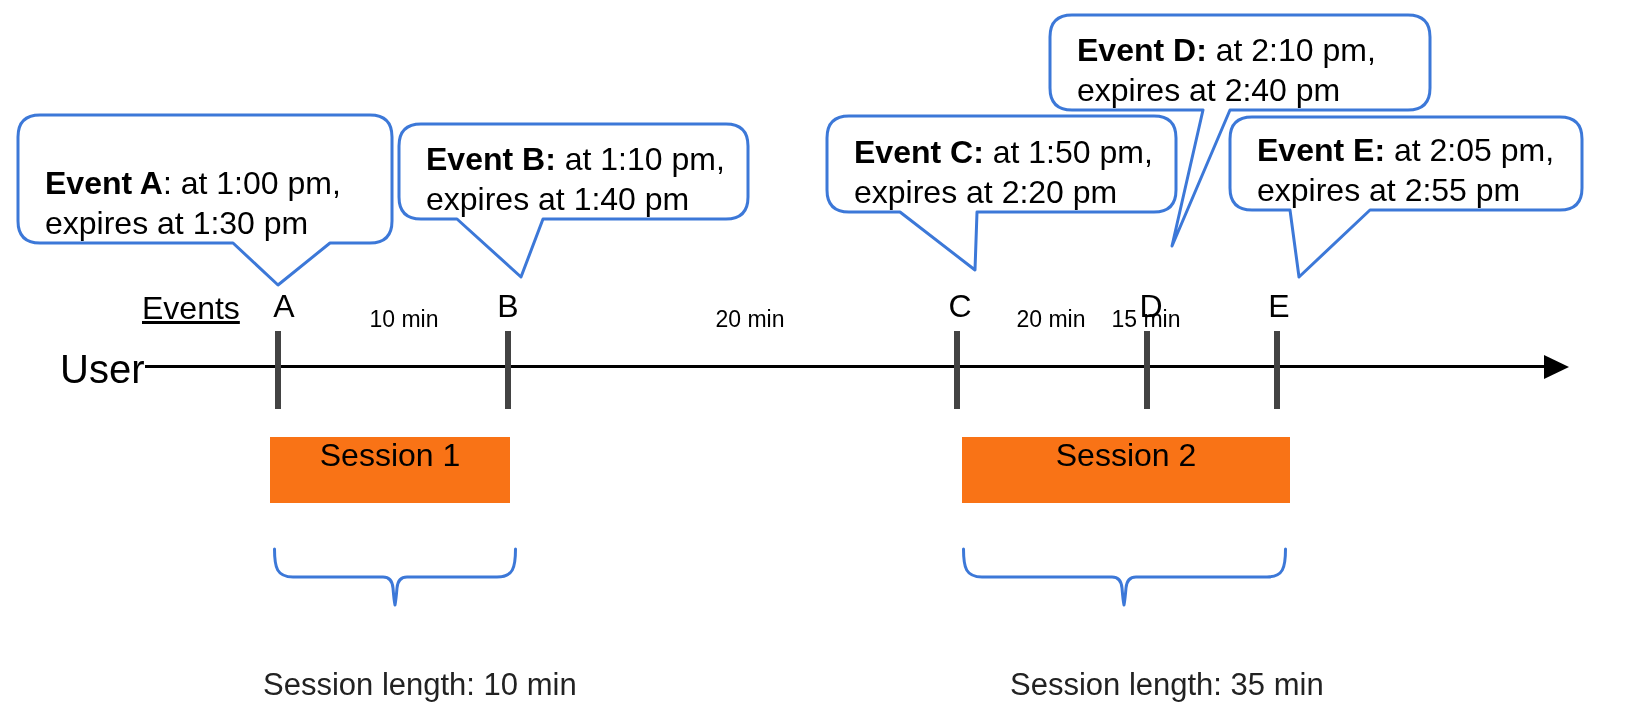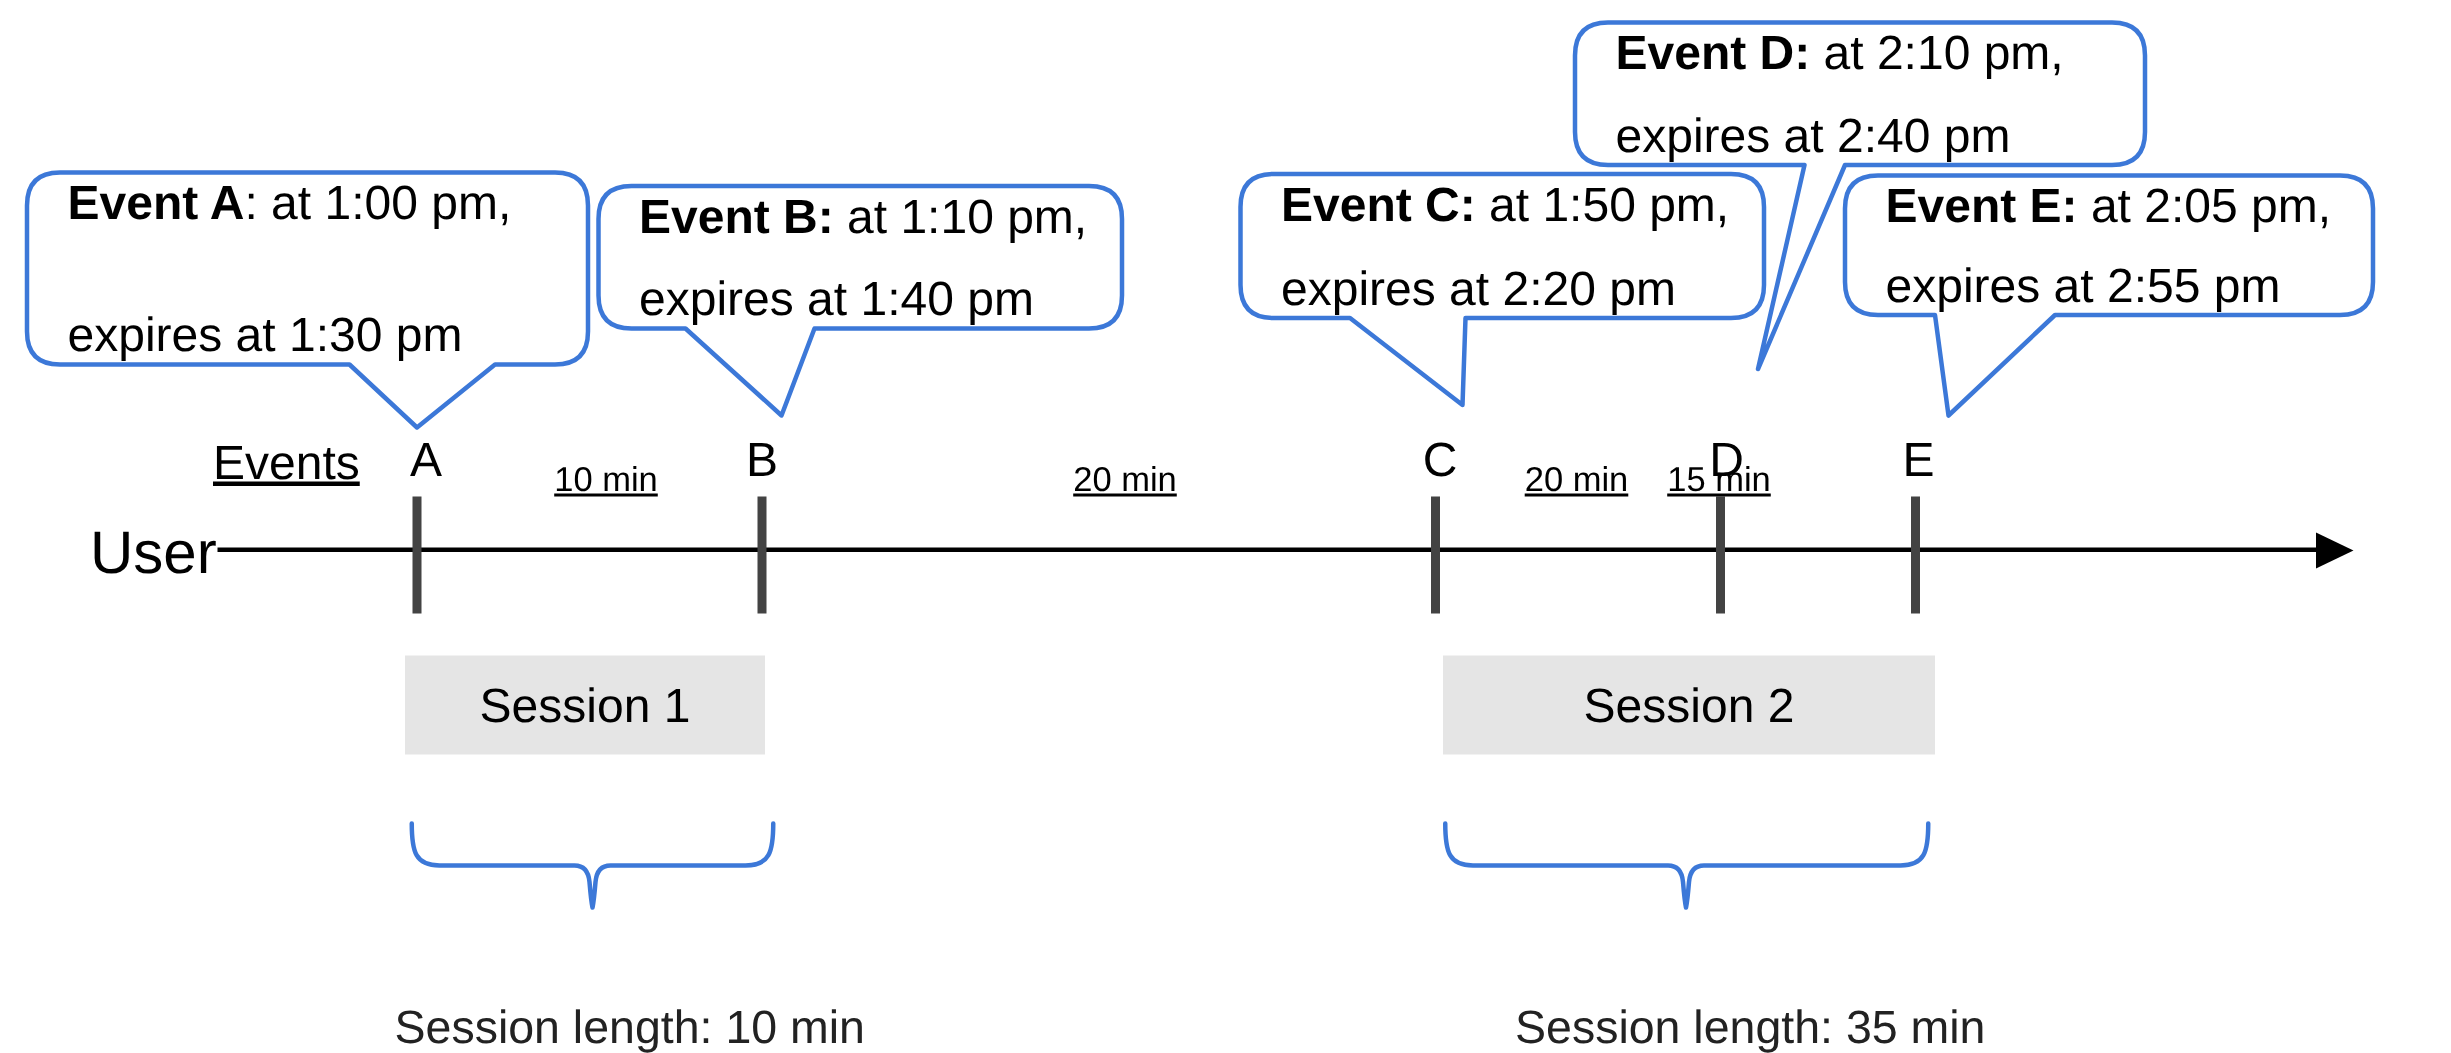--- a/index.html
+++ b/index.html
@@ -2,32 +2,32 @@
 <html><head>
 <meta charset="utf-8">
 <style>
   html,body{margin:0;padding:0;background:#fff;}
   body{width:1634px;height:702px;position:relative;overflow:hidden;
        font-family:"Liberation Sans",sans-serif;color:#000;}
   .callout{position:absolute;}
   .callout svg{position:absolute;left:0;top:0;overflow:visible;}
   .callout svg path{fill:#ffffff;stroke:#3C78D8;stroke-width:3;stroke-linejoin:round;}
   .callout-text{position:absolute;left:27px;top:0;height:100%;display:flex;flex-direction:column;
-                justify-content:space-between;font-size:32px;line-height:40px;white-space:nowrap;}
+                justify-content:flex-end;font-size:32px;line-height:40px;white-space:nowrap;}
   .callout-text b{font-weight:bold;}
   .axis-line{position:absolute;left:145px;top:365px;width:1400px;height:3px;background:#000;}
   .arrow-head{position:absolute;left:1544px;top:355px;width:0;height:0;
               border-left:25px solid #000;border-top:12px solid transparent;border-bottom:12px solid transparent;}
   .tick{position:absolute;top:331px;width:6px;height:78px;background:#434343;}
   .letter{position:absolute;top:288px;width:40px;text-align:center;font-size:32px;}
-  .gap-label{position:absolute;top:306px;width:120px;text-align:center;font-size:23px;text-decoration:underline;}
+  .gap-label{position:absolute;top:306px;width:120px;text-align:center;font-size:23px;}
   .user-label{position:absolute;left:60px;top:347px;font-size:40px;}
   .events-label{position:absolute;left:142px;top:290px;font-size:32px;text-decoration:underline;}
-  .session-box{position:absolute;top:437px;height:66px;background:#e5e5e5;
-               display:flex;align-items:center;justify-content:center;font-size:32px;}
+  .session-box{position:absolute;top:437px;height:66px;background:#f97316;
+               display:flex;align-items:flex-start;justify-content:center;font-size:32px;}
   .brace{position:absolute;overflow:visible;}
   .brace path{fill:none;stroke:#3C78D8;stroke-width:3;stroke-linecap:round;stroke-linejoin:round;}
   .length-label{position:absolute;top:644px;font-size:31px;color:#222;white-space:nowrap;margin-top:23px;}
 </style>
 </head>
 <body>
 
 <div class="callout" style="left:18px;top:115px;width:324px;height:128px">
   <svg width="374" height="178" viewBox="0 0 374 178">
     <path d="M 22,0 H 352 Q 374,0 374,22 V 106 Q 374,128 352,128 H 312 L 260,170 L 215,128 H 22 Q 0,128 0,106 V 22 Q 0,0 22,0 Z"></path>

